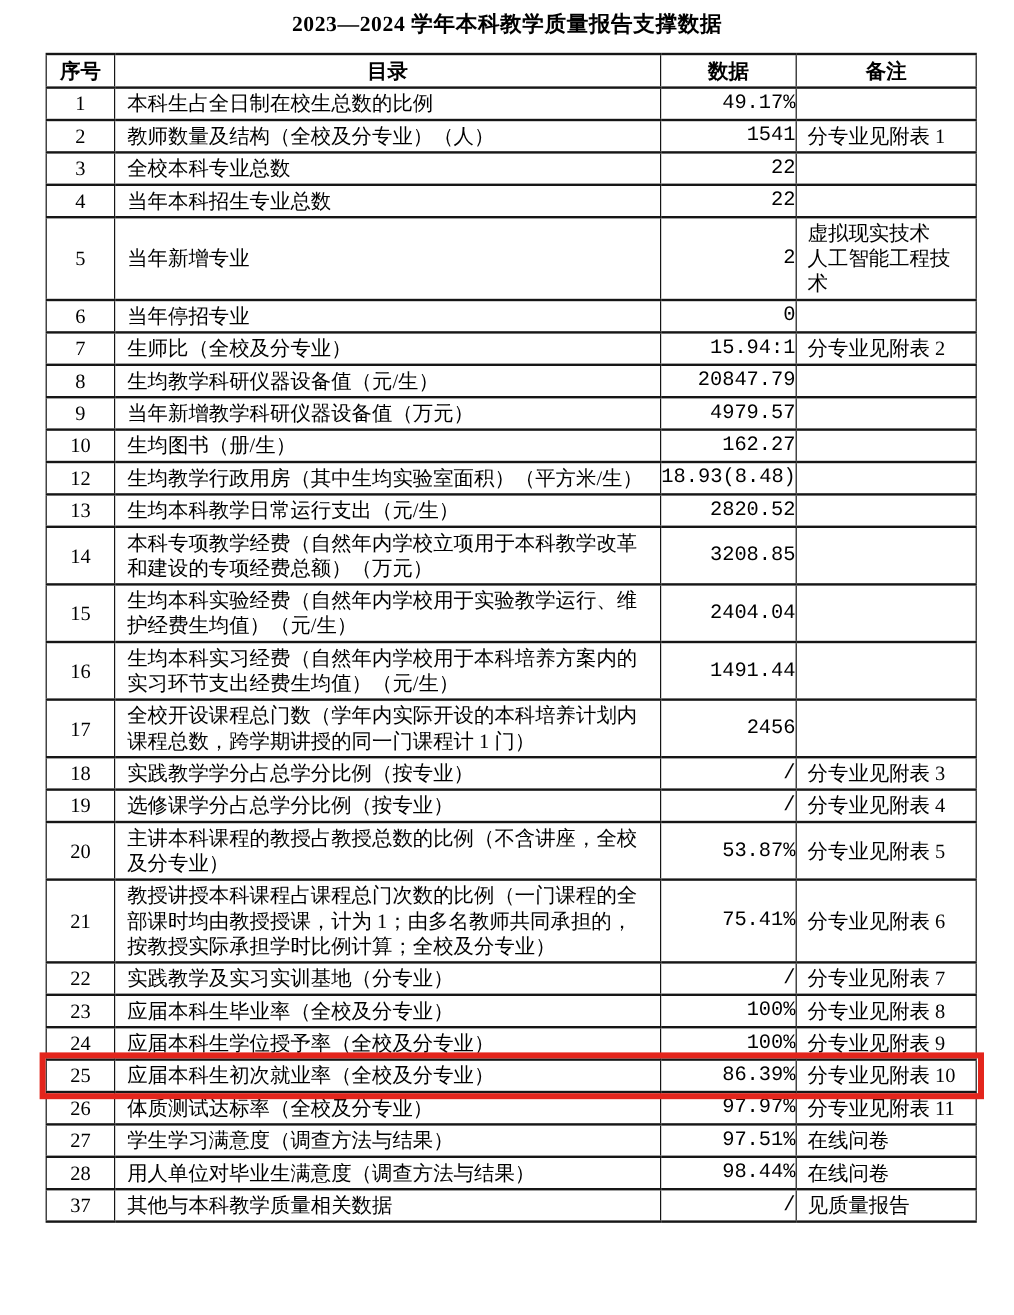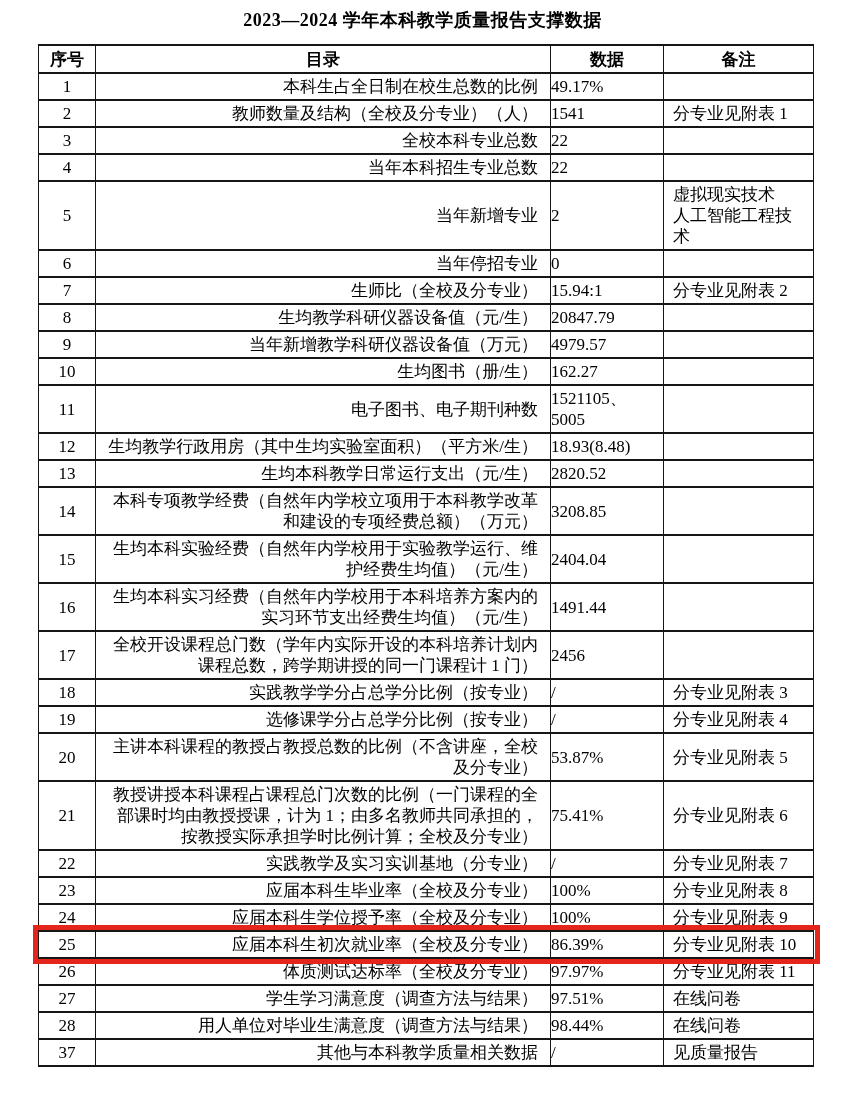--- a/index.html
+++ b/index.html
@@ -52,25 +52,25 @@
     line-height: 21px;
     padding: 2px 0;
   }
   td.no {
     text-align: center;
   }
   td.item {
     padding-left: 10px;
     padding-right: 12px;
     word-break: break-all;
+  }
+  td.value {
     text-align: right;
-  }
-  td.value {
-    text-align: left;
     white-space: pre-line;
+    font-family: Liberation Mono, monospace;
   }
   td.note {
     padding-left: 9px;
     padding-right: 10px;
     white-space: pre-line;
     word-break: break-all;
   }
   tr.row-highlight {
     outline: 5px solid #e3251c;
     outline-offset: 1px;
@@ -154,27 +154,20 @@
         <td class="value">4979.57</td>
         <td class="note"></td>
       </tr>
       <tr>
         <td class="no">10</td>
         <td class="item">生均图书（册/生）</td>
         <td class="value">162.27</td>
         <td class="note"></td>
       </tr>
       <tr>
-        <td class="no">11</td>
-        <td class="item">电子图书、电子期刊种数</td>
-        <td class="value">1521105、
-5005</td>
-        <td class="note"></td>
-      </tr>
-      <tr>
         <td class="no">12</td>
         <td class="item">生均教学行政用房（其中生均实验室面积）（平方米/生）</td>
         <td class="value">18.93(8.48)</td>
         <td class="note"></td>
       </tr>
       <tr>
         <td class="no">13</td>
         <td class="item">生均本科教学日常运行支出（元/生）</td>
         <td class="value">2820.52</td>
         <td class="note"></td>

